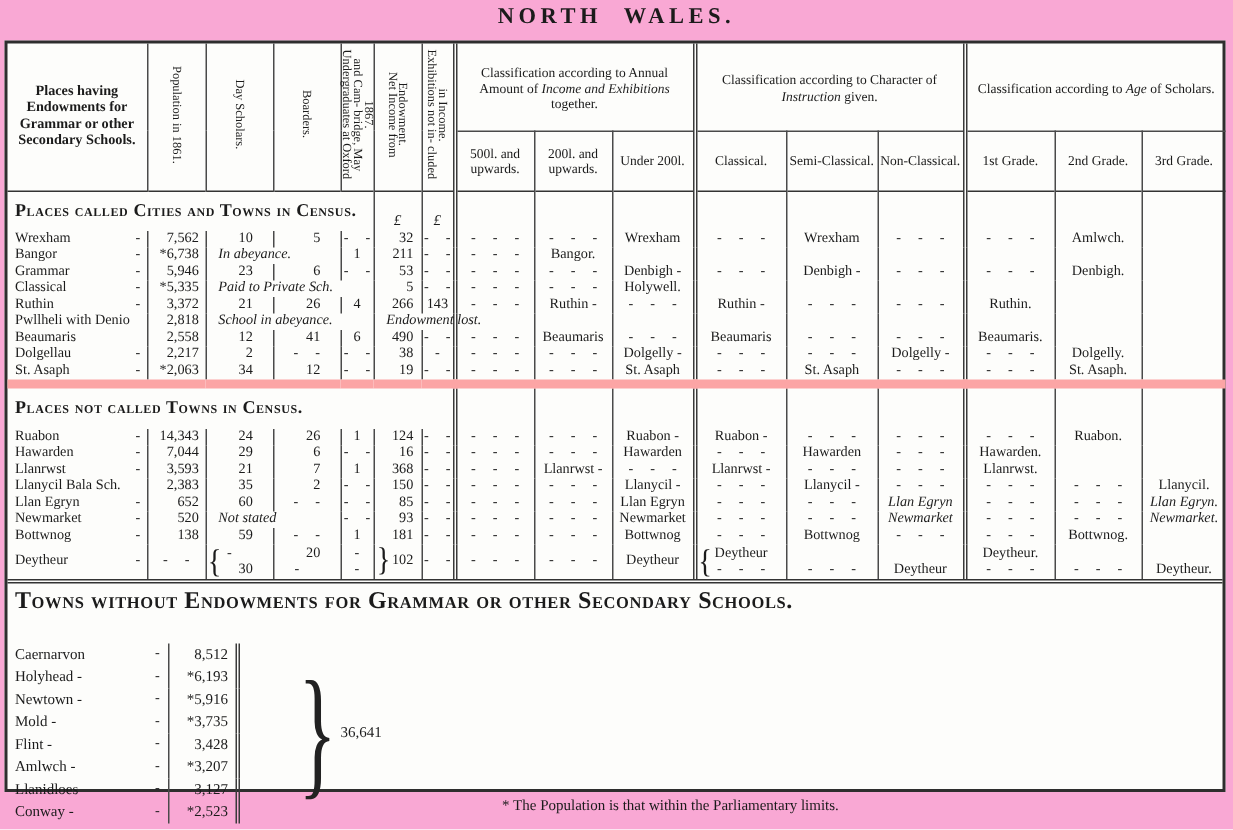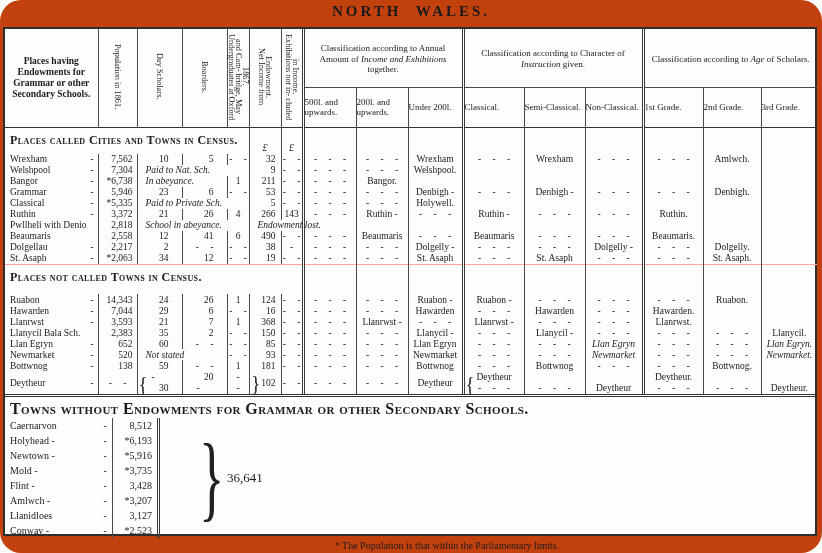--- a/index.html
+++ b/index.html
@@ -1,19 +1,19 @@
 <!DOCTYPE html>
 <html><head>
 <meta charset="utf-8">
 <style>
   html,body{margin:0;padding:0;background:#fdfdfb;}
   .page{
     position:relative;width:822px;height:553px;overflow:hidden;
-    background:#c2410c;color:#1b1b1b;
-    font-family:"Liberation Serif","DejaVu Serif",serif;font-size:9.5px;border-radius:21px;
+    background:#f9a8d4;color:#1b1b1b;
+    font-family:"Liberation Serif","DejaVu Serif",serif;font-size:9.5px;
   }
   .title{
     text-align:center;font-weight:bold;font-size:15px;letter-spacing:3px;word-spacing:8px;
     padding-top:3px;height:24px;
   }
   .tbl{
     margin:0 3px;border:2px solid #2e2e2e;width:814px;box-sizing:border-box;background:#fdfdfb;
   }
   table.fixed{border-collapse:collapse;table-layout:fixed;width:810px;}
   td{padding:0;vertical-align:middle;border-left:1px solid #4a4a4a;overflow:visible;}
@@ -24,21 +24,21 @@
   .hdr .row-grp{height:58px;}
   .hdr .row-sub{height:40px;}
   .pl{font-weight:bold;text-align:center;font-size:9.5px;line-height:11px;padding:2px 4px;font-family:Liberation Serif, serif;}
   .vt{text-align:center;vertical-align:middle;}
   .vh{
     writing-mode:vertical-lr;display:inline-block;height:92px;
     font-size:8.3px;line-height:7.2px;text-align:center;white-space:normal;
   }
   .grp{text-align:center;font-size:9px;line-height:10.5px;padding:4px 6px 2px 6px;vertical-align:top;border-bottom:1px solid #4a4a4a;}
   .it{font-style:italic;}
-  .sub{text-align:left;font-size:9px;line-height:10px;vertical-align:middle;}
+  .sub{text-align:center;font-size:9px;line-height:10px;vertical-align:middle;}
   .hdr{border-bottom:1px solid #333;}
   
   .sec tr{height:11px;}
   tr.shead1{height:26px;}
   tr.shead2{height:30px;}
   tr.dbl{height:23px;}
   td.sechead{font-variant:small-caps;font-size:12px;letter-spacing:.4px;white-space:nowrap;
     vertical-align:top;padding:5px 0 0 5px;font-weight:700;}
   td.pound{vertical-align:bottom;text-align:center;font-style:italic;font-size:10px;padding-bottom:1px;}
   td.name{padding-left:5px;white-space:nowrap;}
@@ -48,32 +48,32 @@
   td.day,td.board{padding-right:13px;}
   td.inc{padding-right:5px;}
   td.ctr{text-align:center;}
   .dsh{word-spacing:9px;text-align:center !important;padding-right:0 !important;}
   td.note{font-style:italic;text-align:left;padding-left:8px;white-space:nowrap;}
   .two{display:flex;flex-direction:column;justify-content:space-between;height:21px;line-height:10px;}
   td.rel{position:relative;}
   .lb{position:absolute;left:1px;top:0;font-size:19px;transform:scaleY(1.15);transform-origin:top;line-height:21px;}
   .incflex{display:flex;align-items:center;justify-content:flex-end;}
   .rb{font-size:19px;transform:scaleY(1.15);line-height:20px;margin-right:1px;}
-  #sec2tbl{border-top:1px solid #fca5a5;}
+  #sec2tbl{border-top:6px solid #fca5a5;}
   
   .sec3{border-top:3px double #333;padding:3px 0 0 5px;height:140px;box-sizing:border-box;}
   .s3head{font-variant:small-caps;font-size:16px;letter-spacing:.4px;font-weight:600;}
-  .s3body{display:flex;margin-top:0;}
+  .s3body{display:flex;margin-top:19px;}
   .s3rows{width:185px;}
   .s3row{display:flex;height:15px;align-items:center;}
   .s3name{width:88px;white-space:nowrap;font-size:10px;}
   .s3d{width:14px;text-align:center;}
   .s3pop{width:48px;text-align:right;padding-right:5px;border-left:1px solid #4a4a4a;border-right:3px double #3a3a3a;height:15px;line-height:15px;font-size:10px;box-sizing:border-box;}
   .s3brace{font-size:96px;line-height:118px;transform:scaleX(.55);transform-origin:left center;width:26px;margin-left:4px;color:#222;}
-  .s3total{align-self:center;font-size:13px;margin-left:2px;}
+  .s3total{align-self:center;font-size:10px;margin-left:2px;}
   .footnote{text-align:center;padding-left:72px;font-size:10px;margin-top:4px;}
 </style>
 </head>
 <body>
 
 <div class="page">
   <div class="title">NORTH WALES.</div>
 
   <div class="tbl">
 
@@ -176,41 +176,20 @@
             <td class="ctr g dsh">- - -</td>
             <td class="ctr">Wrexham</td>
             <td class="ctr dsh">- - -</td>
             <td class="ctr g dsh">- - -</td>
             <td class="ctr">Amlwch.</td>
             <td class="ctr"></td>
           </tr>
           <tr>
             <td class="name">
               <div class="nmrow">
-                <span>Welshpool</span>
-                <span>-</span>
-              </div>
-            </td>
-            <td class="pop num">7,304</td>
-            <td class="note it" colspan="3">Paid to Nat. Sch.</td>
-            <td class="inc num">9</td>
-            <td class="exh ctr dsh">- -</td>
-            <td class="ctr g dsh">- - -</td>
-            <td class="ctr dsh">- - -</td>
-            <td class="ctr">Welshpool.</td>
-            <td class="ctr g"></td>
-            <td class="ctr"></td>
-            <td class="ctr"></td>
-            <td class="ctr g"></td>
-            <td class="ctr"></td>
-            <td class="ctr"></td>
-          </tr>
-          <tr>
-            <td class="name">
-              <div class="nmrow">
                 <span>Bangor</span>
                 <span>-</span>
               </div>
             </td>
             <td class="pop num">*6,738</td>
             <td class="note it" colspan="2">In abeyance.</td>
             <td class="ug ctr">1</td>
             <td class="inc num">211</td>
             <td class="exh ctr dsh">- -</td>
             <td class="ctr g dsh">- - -</td>

